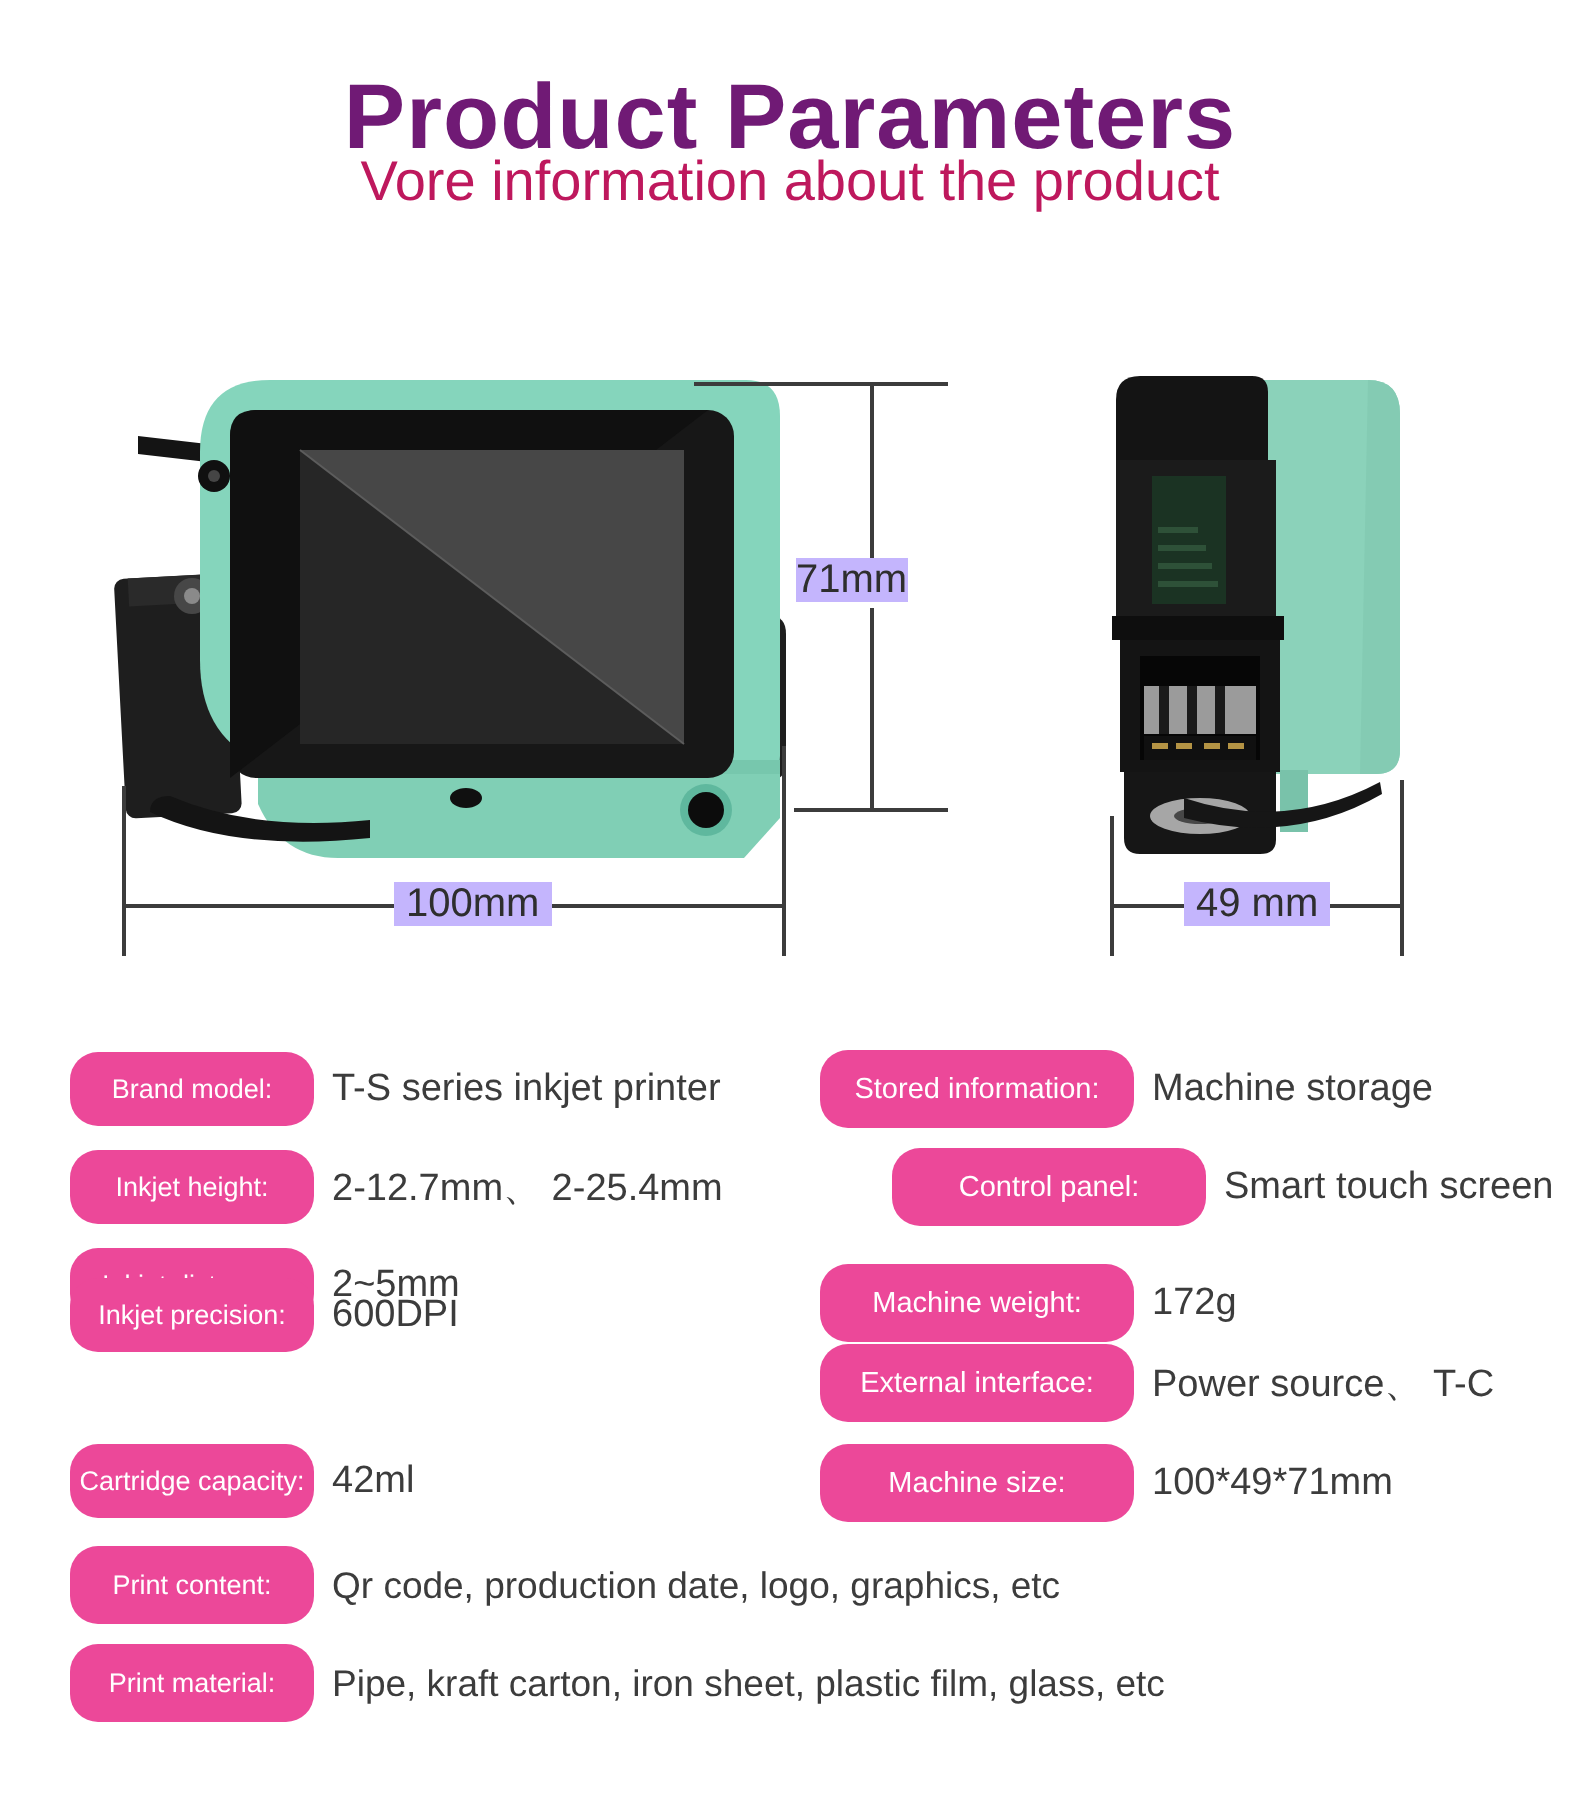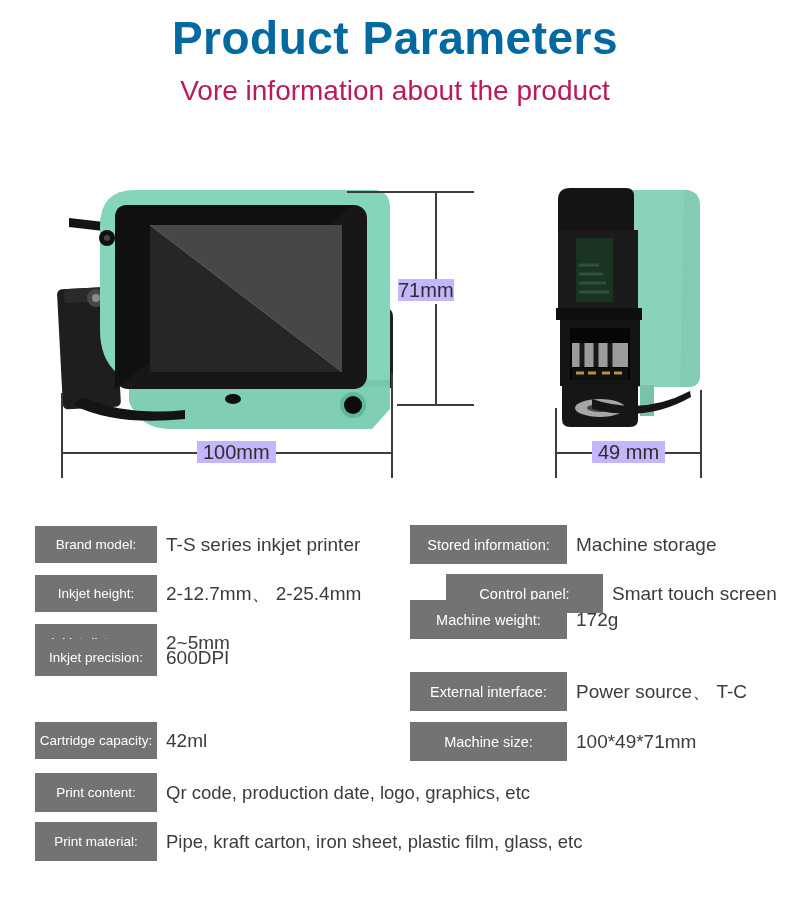--- a/index.html
+++ b/index.html
@@ -2,38 +2,38 @@
 <html><head>
 <meta charset="utf-8">
 <style>
   html,body{margin:0;padding:0;}
   body{
     width:790px;height:903px;background:#ffffff;position:relative;overflow:hidden;
     font-family:"Liberation Sans",sans-serif;
   }
   .abs{position:absolute;}
   .page-title{
-    position:absolute;top:12px;left:0;width:790px;text-align:center;
-    font-size:46px;font-weight:bold;color:#0369a1;letter-spacing:0.5px;line-height:1.15;
+    position:absolute;top:32px;left:0;width:790px;text-align:center;
+    font-size:46px;font-weight:bold;color:#701a75;letter-spacing:0.5px;line-height:1.15;
   }
   .page-subtitle{
     position:absolute;top:74px;left:0;width:790px;text-align:center;
     font-size:28px;color:#be185d;line-height:1.2;
   }
   
   .dim{position:absolute;background:#3c3c3c;}
   .dim-label{
     position:absolute;font-size:20px;color:#2e2e2e;background:#c4b5fd;
     padding:0 6px;white-space:nowrap;line-height:1.1;
   }
   
   .row{position:absolute;display:flex;align-items:center;}
   .tag{
-    background:#737373;color:#fff;display:flex;align-items:center;justify-content:center;
-    white-space:nowrap;flex:0 0 auto;
+    background:#ec4899;color:#fff;display:flex;align-items:center;justify-content:center;
+    white-space:nowrap;flex:0 0 auto;border-radius:14px;
   }
   .tag.l{width:122px;height:37px;font-size:13.5px;}
   .tag.r{width:157px;height:39px;font-size:14.5px;}
   .val{margin-left:9px;font-size:19px;color:#3c3c3c;white-space:nowrap;}
   .val.wide{font-size:18.5px;}
   svg{display:block;}
 </style>
 </head>
 <body>
 
@@ -144,21 +144,21 @@
 </div>
 
 <div class="row" style="left:410px;top:525px;">
   <div class="tag r">Stored information:</div>
   <div class="val">Machine storage</div>
 </div>
 <div class="row" style="left:410px;top:574px;padding-left:36px;">
   <div class="tag r">Control panel:</div>
   <div class="val">Smart touch screen</div>
 </div>
-<div class="row" style="left:410px;top:600px;">
+<div class="row" style="left:410px;top:632px;">
   <div class="tag r">Machine weight:</div>
   <div class="val">172g</div>
 </div>
 <div class="row" style="left:410px;top:672px;">
   <div class="tag r">External interface:</div>
   <div class="val">Power source、 T-C</div>
 </div>
 <div class="row" style="left:410px;top:722px;align-items:center;">
   <div class="tag r">Machine size:</div>
   <div class="val">100*49*71mm</div>

